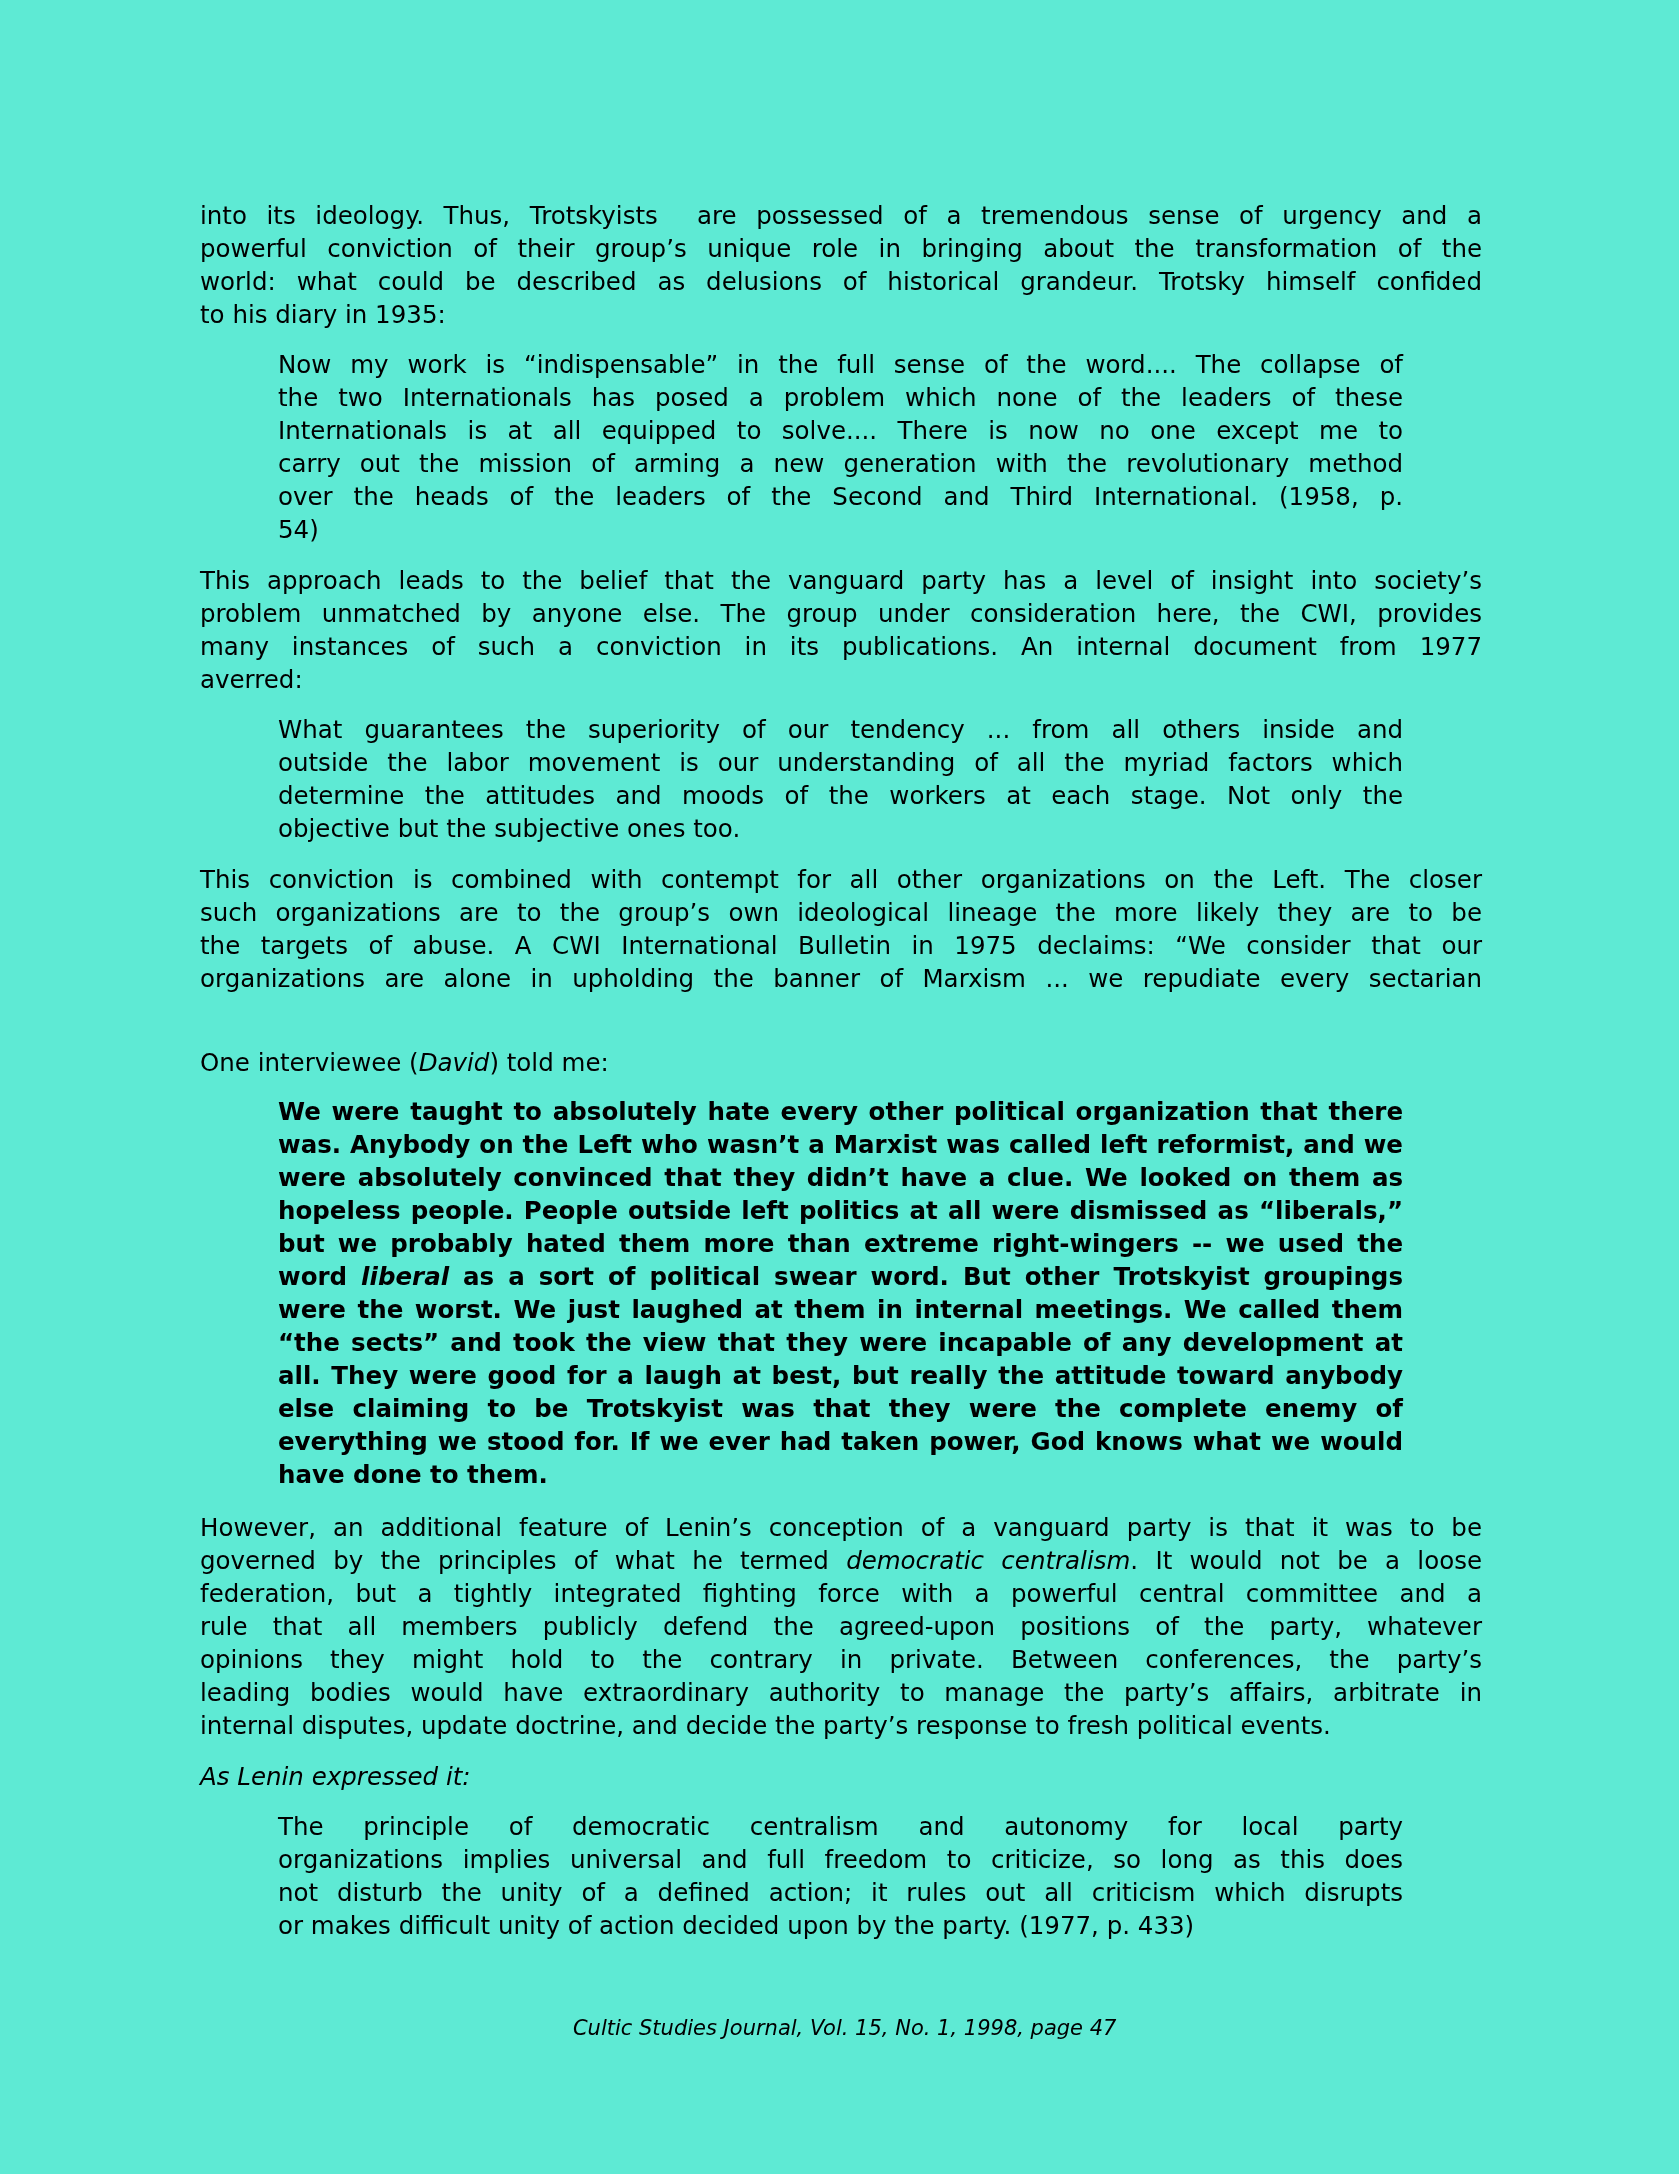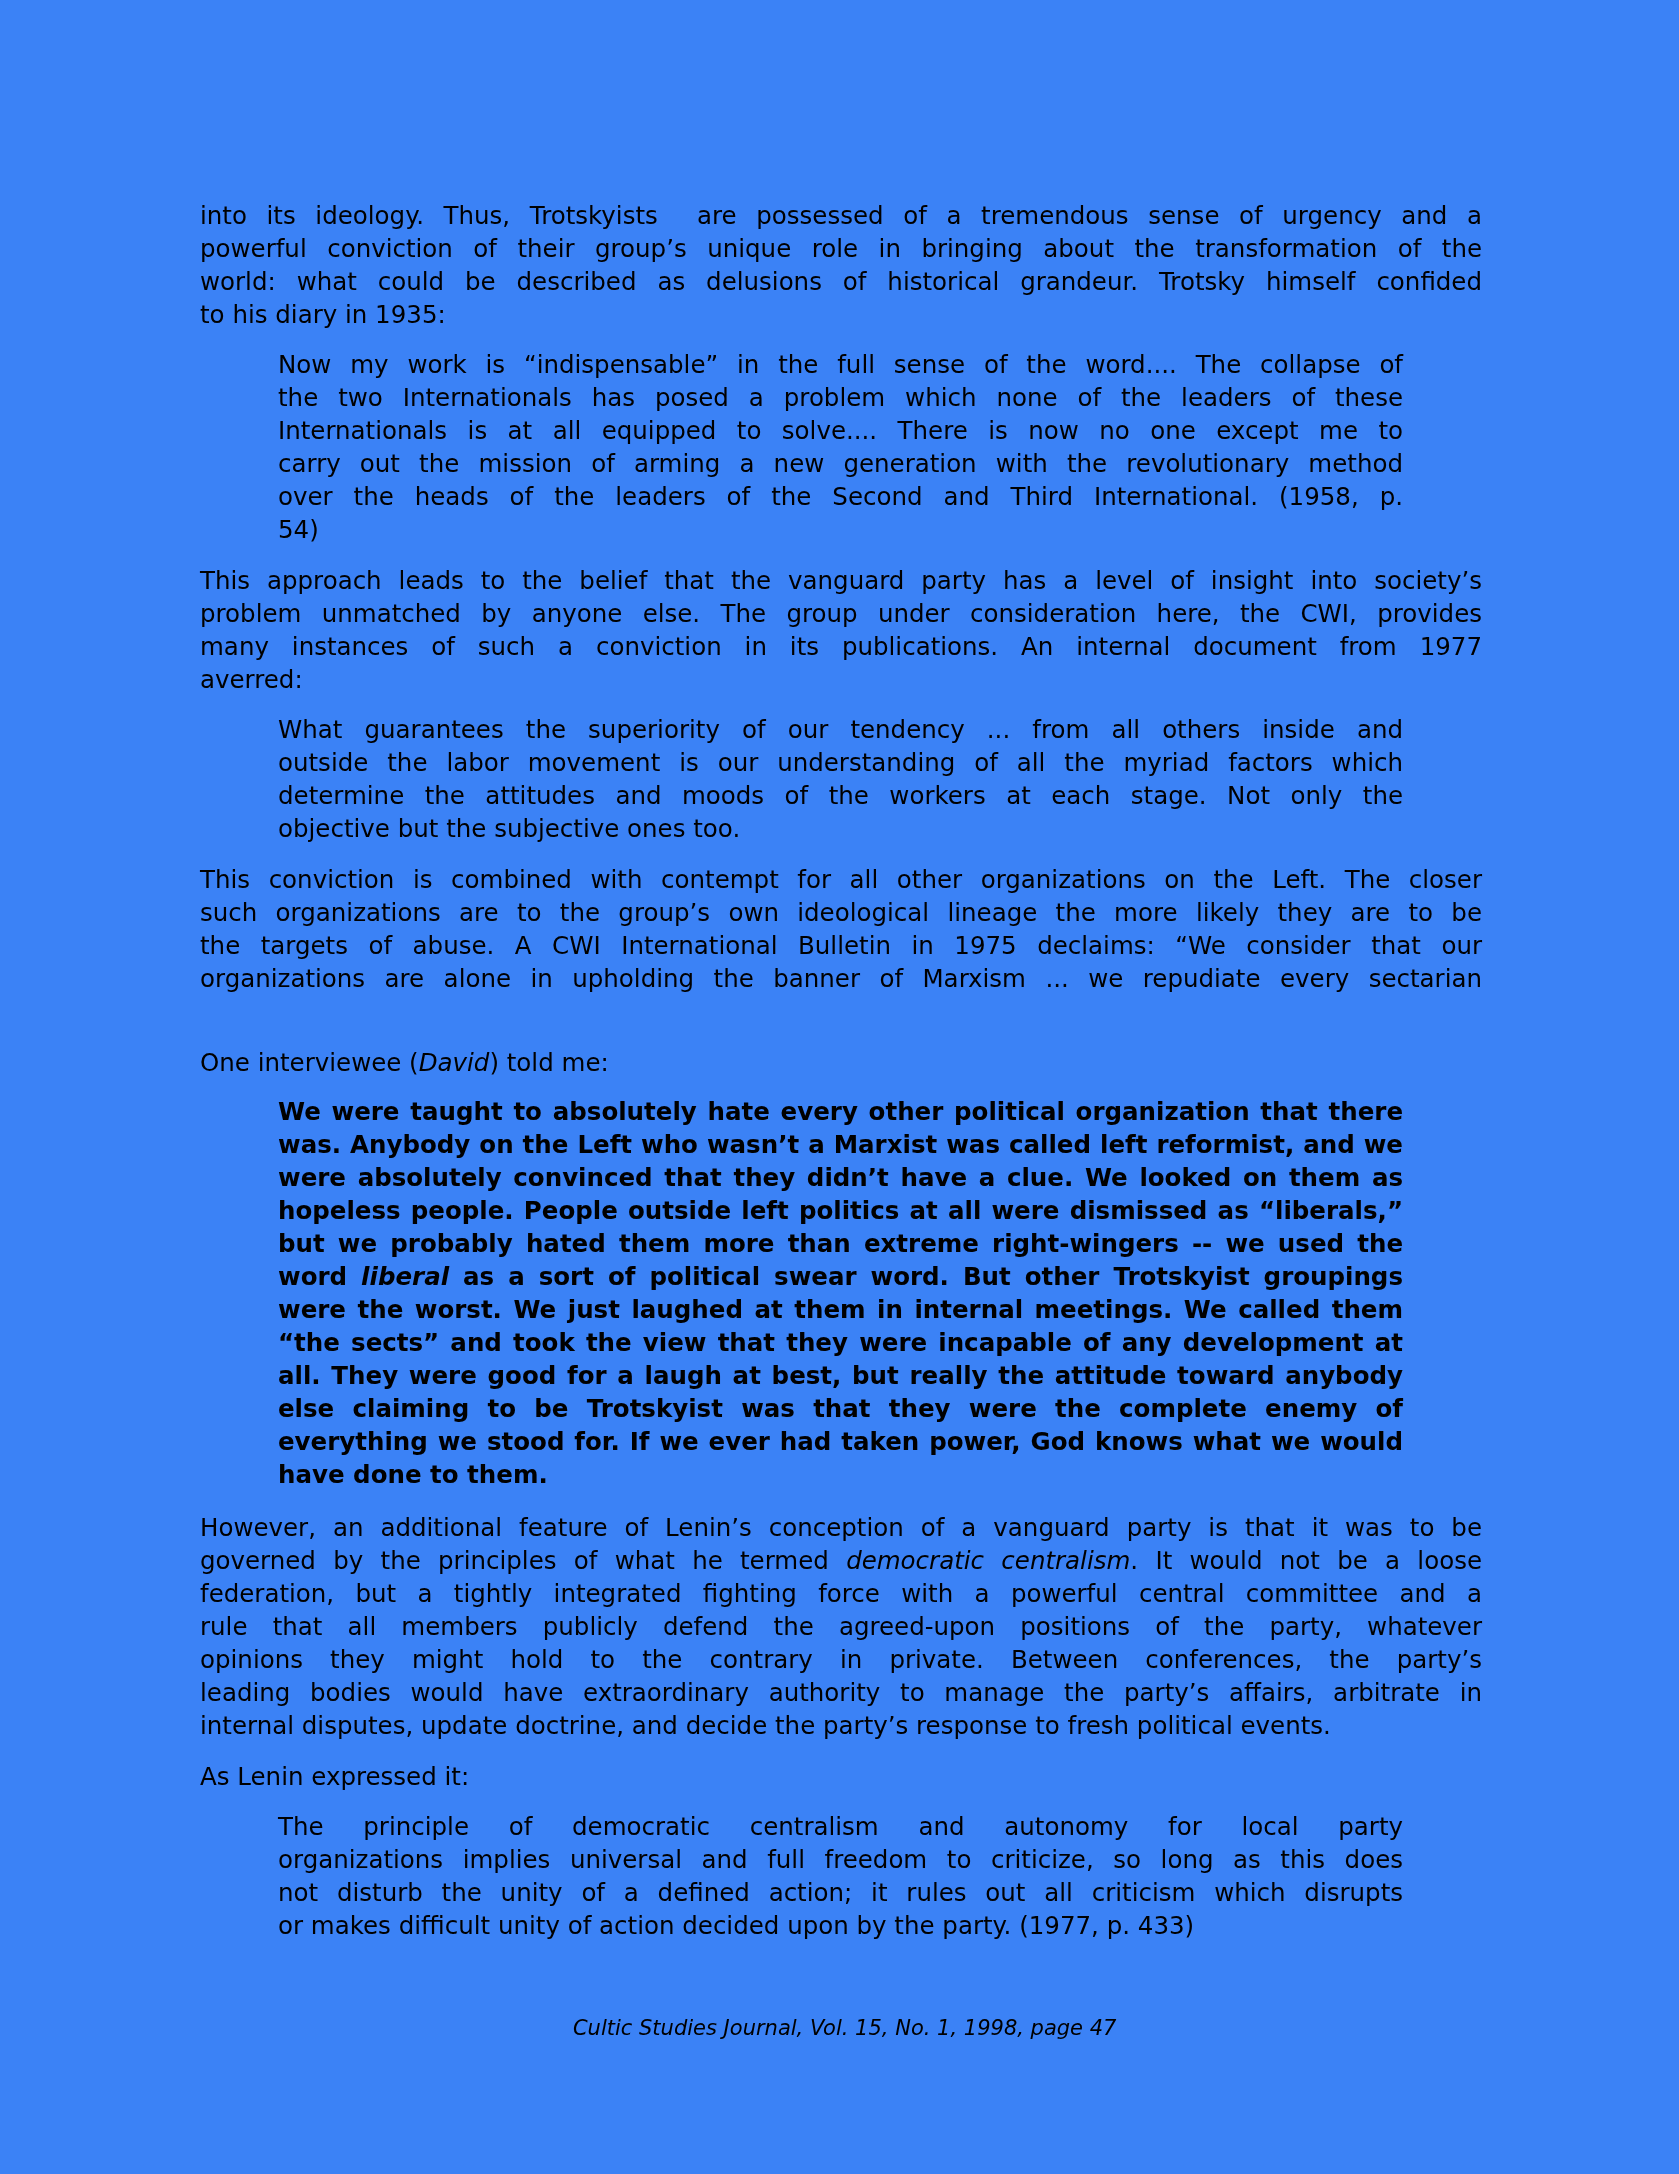--- a/index.html
+++ b/index.html
@@ -1,17 +1,17 @@
 <!DOCTYPE html>
 <html style="font-size:15px"><head>
 <meta charset="utf-8">
 <style>
   html, body { margin: 0; padding: 0; background: #ffffff; }
   body { width: 1680px; height: 2174px; position: relative; overflow: hidden; color: #000000; }
-  .page { position: absolute; left: 0; top: 0; width: 1680px; height: 2174px; background: #3b82f6; }
+  .page { position: absolute; left: 0; top: 0; width: 1680px; height: 2174px; background: #5eead4; }
   .block { position: absolute; font-family: "DejaVu Sans", sans-serif; font-size: 24.5px; line-height: 33px; }
   .body-block { left: 200px; width: 1282px; }
   .quote-block { left: 278px; width: 1125px; }
   .line { display: block; height: 33px; white-space: nowrap; text-align: justify; text-align-last: justify; overflow: visible; }
   .line.last { text-align-last: left; }
   .line em { font-style: italic; margin-top: 9px; }
   .footer { position: absolute; left: 0; width: 1680px; top: 2014px; text-align: center; font-family: "DejaVu Sans", sans-serif; font-style: italic; font-size: 21px; line-height: 28px; }
   .footer span { display: inline-block; margin-left: 9.4px; }
 </style>
 </head>
@@ -70,21 +70,21 @@
       </div>
       <div class="block body-block" style="top: 1511px;">
         <div class="line"><span>However, an additional feature of Lenin’s conception of a vanguard party is that it was to be</span></div>
         <div class="line"><span>governed by the principles of what he termed </span><em>democratic centralism</em><span>. It would not be a loose</span></div>
         <div class="line"><span>federation, but a tightly integrated fighting force with a powerful central committee and a</span></div>
         <div class="line"><span>rule that all members publicly defend the agreed-upon positions of the party, whatever</span></div>
         <div class="line"><span>opinions they might hold to the contrary in private. Between conferences, the party’s</span></div>
         <div class="line"><span>leading bodies would have extraordinary authority to manage the party’s affairs, arbitrate in</span></div>
         <div class="line last"><span>internal disputes, update doctrine, and decide the party’s response to fresh political events.</span></div>
       </div>
-      <div class="block body-block" style="top: 1760px;">
+      <div class="block body-block" style="top: 1760px; font-style: italic;">
         <div class="line last"><span>As Lenin expressed it:</span></div>
       </div>
       <div class="block quote-block" style="top: 1810px;">
         <div class="line"><span>The principle of democratic centralism and autonomy for local party</span></div>
         <div class="line"><span>organizations implies universal and full freedom to criticize, so long as this does</span></div>
         <div class="line"><span>not disturb the unity of a defined action; it rules out all criticism which disrupts</span></div>
         <div class="line last"><span>or makes difficult unity of action decided upon by the party. (1977, p. 433)</span></div>
       </div>
     </div>
   <div class="footer">

